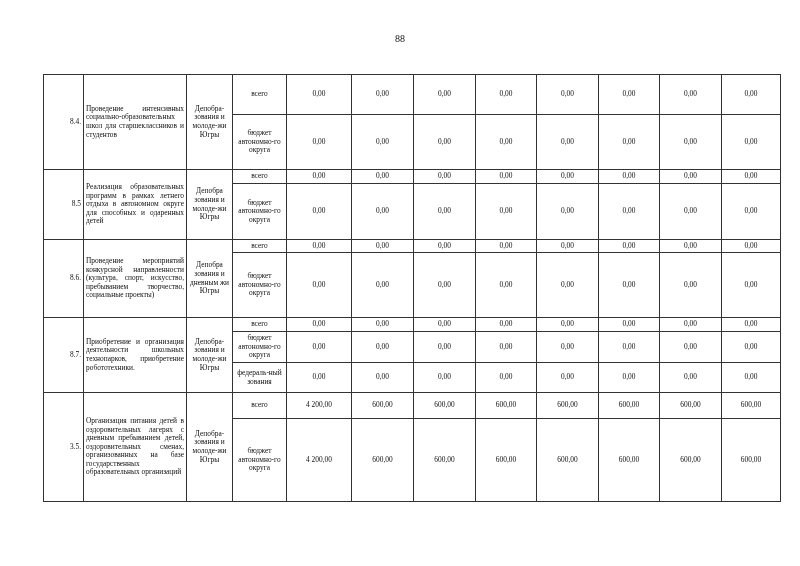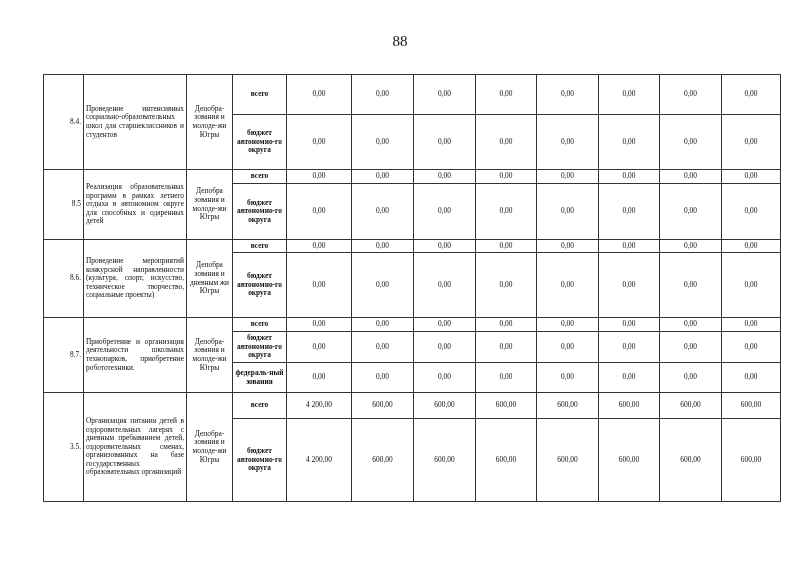--- a/index.html
+++ b/index.html
@@ -2,36 +2,36 @@
 <html><head>
   <meta charset="utf-8">
   <style>
     html, body { margin: 0; padding: 0; background: #ffffff; }
     body {
       width: 800px; height: 566px; position: relative; overflow: hidden;
       font-family: "Liberation Serif", "DejaVu Serif", serif; color: #111;
     }
     .page-number {
       position: absolute; left: 0; width: 800px; top: 33px;
-      text-align: center; font-size: 15px;
+      text-align: center; font-size: 10px;
     }
     table.budget {
       position: absolute; left: 43px; top: 74px;
       border-collapse: collapse; table-layout: fixed;
       width: 738px;
     }
     table.budget td {
       border: 1px solid #333;
       font-size: 7.4px; line-height: 8.6px;
       padding: 0 2px; vertical-align: middle; overflow: hidden;
     }
     td.num { text-align: right; vertical-align: top; padding-top: 1px; }
     td.name { text-align: justify; vertical-align: top; padding: 1px 3px 0 4px; }
     td.exec { text-align: center; }
-    td.src { text-align: center; font-weight: bold; }
+    td.src { text-align: center; }
     td.val { text-align: center; font-size: 7.6px; }
     .thick-left { border-left: 1.5px solid #222 !important; }
   </style>
 </head>
 <body>
 
 <div class="page-number">88</div>
 
 <table class="budget">
   <colgroup>
@@ -94,21 +94,21 @@
         <td class="val">0,00</td>
         <td class="val">0,00</td>
         <td class="val">0,00</td>
         <td class="val">0,00</td>
         <td class="val">0,00</td>
         <td class="val">0,00</td>
         <td class="val">0,00</td>
       </tr>
       <tr style="height: 13px;">
         <td class="num" rowspan="2">8.6.</td>
-        <td class="name thick-left" rowspan="2">Проведение мероприятий конкурсной направленности (культура, спорт, искусство, техническое творчество, социальные проекты)</td>
+        <td class="name thick-left" rowspan="2">Проведение мероприятий конкурсной направленности (культура, спорт, искусство, пребыванием творчество, социальные проекты)</td>
         <td class="exec" rowspan="2">Депобра зования и дневным жи Югры</td>
         <td class="src">всего</td>
         <td class="val">0,00</td>
         <td class="val">0,00</td>
         <td class="val">0,00</td>
         <td class="val">0,00</td>
         <td class="val">0,00</td>
         <td class="val">0,00</td>
         <td class="val">0,00</td>
         <td class="val">0,00</td>

